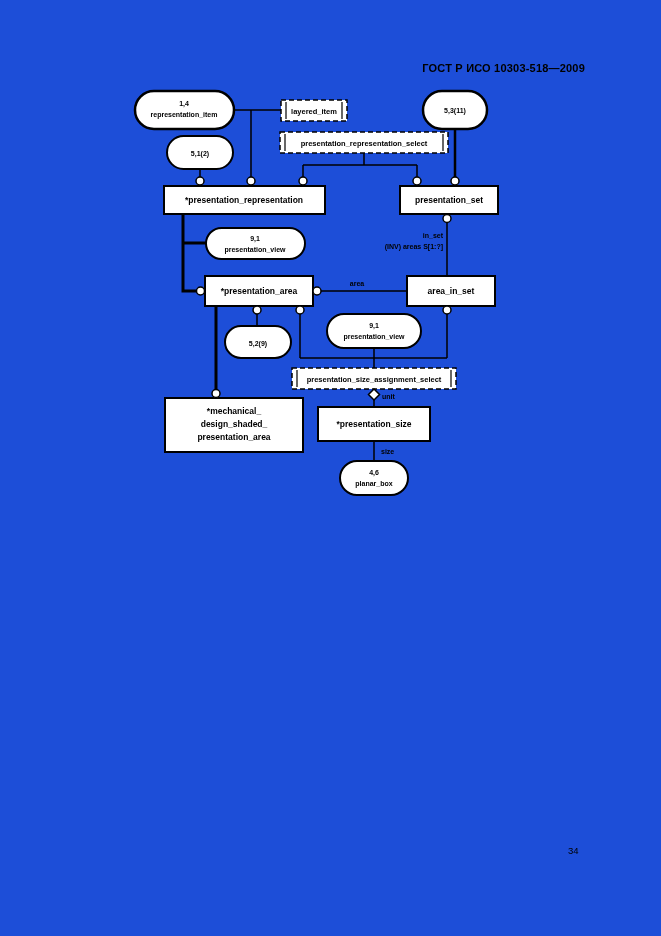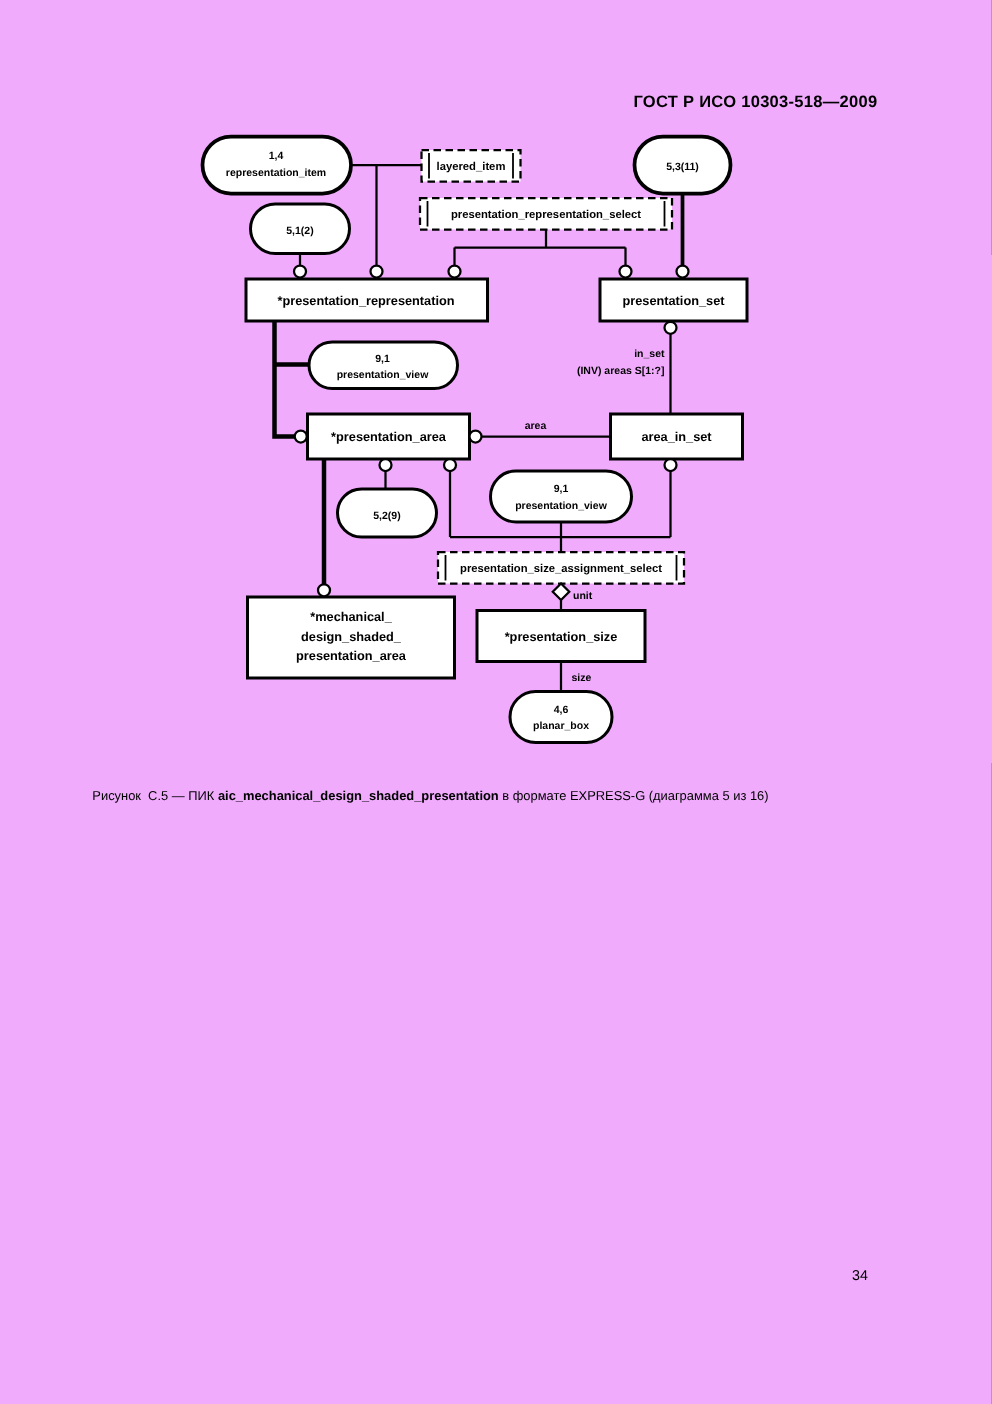--- a/index.html
+++ b/index.html
@@ -1,19 +1,19 @@
 <!DOCTYPE html>
 <html><head>
 <meta charset="utf-8">
 <style>
   html,body{margin:0;padding:0;background:#888;}
   .page{
     position:relative;
     width:661px;height:936px;
-    background:#f0abfc;
+    background:#1d4ed8;
     font-family:"Liberation Sans", sans-serif;
     color:#000;
     overflow:hidden;
   }
   .header{
     position:absolute;
     top:62px;right:76px;
     font-size:11px;font-weight:bold;
     letter-spacing:.2px;
     white-space:pre;
@@ -194,19 +194,16 @@
 
     <g>
       <text class="t-edge" x="443" y="238" text-anchor="end">in_set</text>
       <text class="t-edge" x="443" y="249" text-anchor="end">(INV) areas S[1:?]</text>
       <text class="t-edge" x="357" y="286" text-anchor="middle">area</text>
       <text class="t-edge" x="382" y="399" text-anchor="start">unit</text>
       <text class="t-edge" x="381" y="454" text-anchor="start">size</text>
     </g>
   </svg>
 
-  <div class="caption">
-    <span>Рисунок  С.5 — ПИК </span><b>aic_mechanical_design_shaded_presentation</b><span> в формате EXPRESS-G (диаграмма 5 из 16)</span>
-  </div>
 
   <div class="page-number">34</div>
 
 </div>
 
 </body></html>

